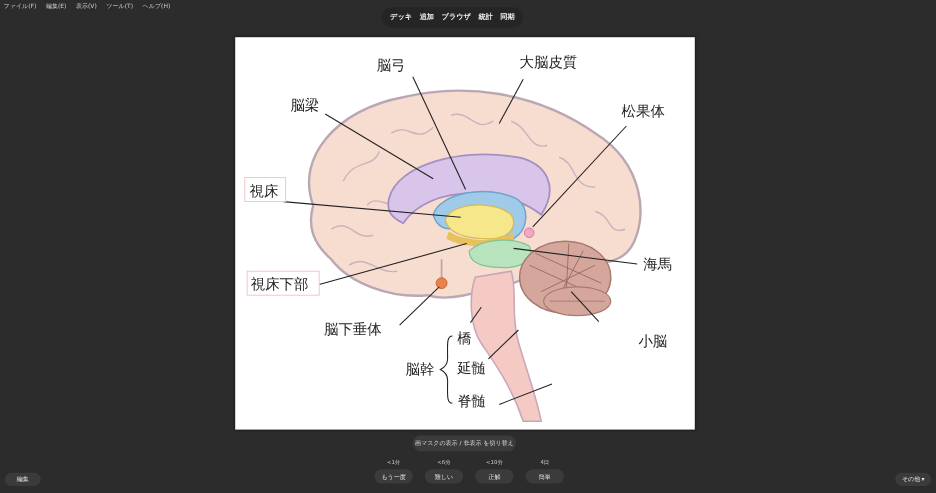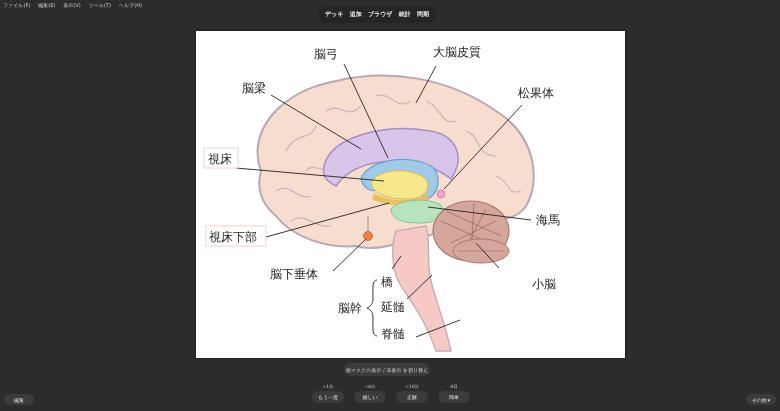--- a/index.html
+++ b/index.html
@@ -15,21 +15,21 @@
   }
   .menu-item { font-size:5px; color:#cfcfcf; white-space:nowrap; cursor:pointer; }
   .topnav {
     position:absolute; top:6px; left:318px; width:118px; height:17px;
     background:#252525; border-radius:8px;
     display:flex; align-items:center; justify-content:space-around;
     padding:0 4px; box-sizing:border-box;
   }
   .nav-btn { font-size:6px; font-weight:bold; color:#f0f0f0; cursor:pointer; white-space:nowrap; }
   .card-img {
-    position:absolute; left:196px; top:31px; width:429px; height:327px;
+    position:absolute; left:196px; top:31px; width:383px; height:327px;
     background:#ffffff;
     box-shadow:0 0 2px #111;
   }
   .card-img svg { display:block; }
   .label { font-family:"DejaVu Sans", sans-serif; fill:#222; }
   .toggle-mask {
     position:absolute; left:344px; top:363px; width:86px; height:13px;
     background:#3b3b3b; border-radius:7px;
     font-size:5px; color:#dcdcdc;
     display:flex; align-items:center; justify-content:center; cursor:pointer;

